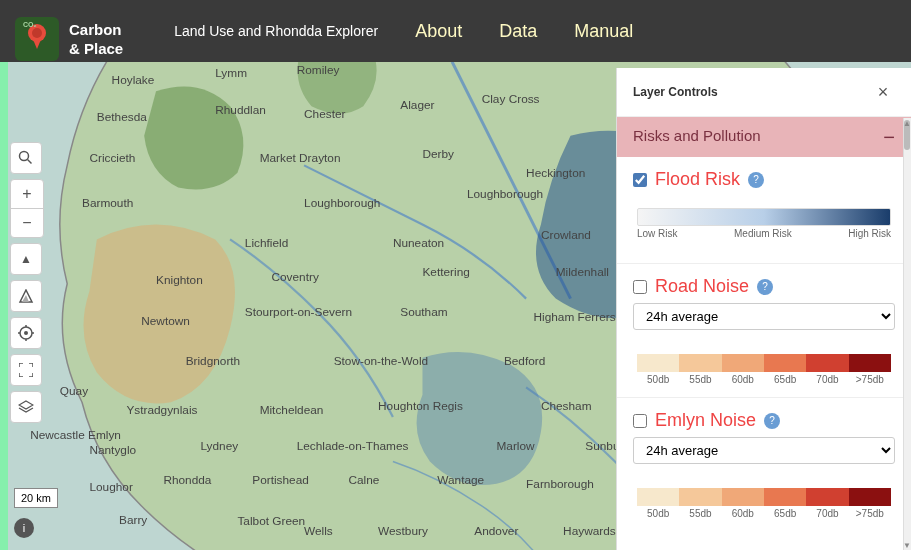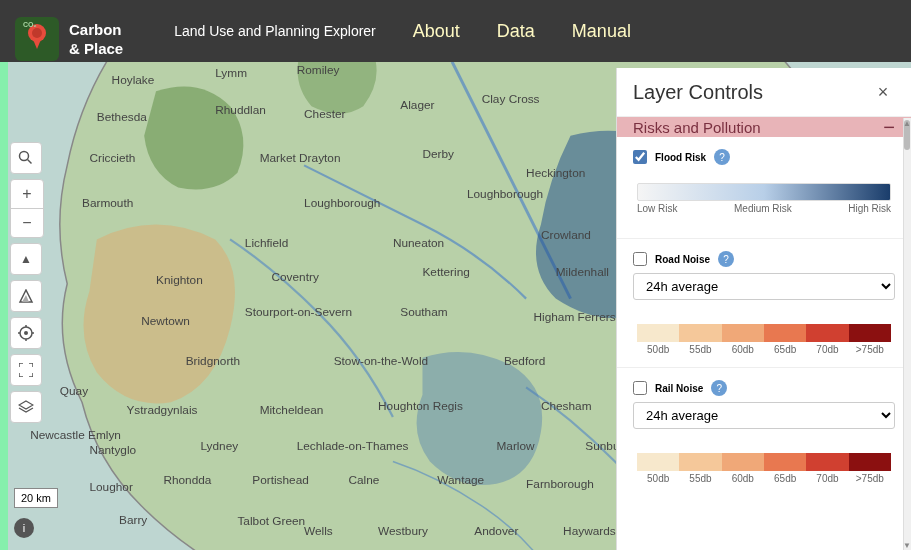--- a/index.html
+++ b/index.html
@@ -61,51 +61,51 @@
     
     .layer-panel {
       position: absolute; top: 68px; right: 0; width: 295px; bottom: 0;
       background: white; z-index: 20; display: flex; flex-direction: column;
       border-left: 1px solid #ddd;
     }
     .panel-header {
       display: flex; align-items: center; justify-content: space-between;
       padding: 12px 16px; background: white; border-bottom: 1px solid #eee;
     }
-    .panel-title { font-size: 20px; font-weight: 400; color: #333; }
+    .panel-title { font-size: 12px; font-weight: 700; color: #333; }
     .close-btn {
       width: 24px; height: 24px; cursor: pointer; font-size: 18px;
       color: #555; display: flex; align-items: center; justify-content: center;
     }
 
     
     .panel-content { flex: 1; overflow-y: auto; }
 
     
     .section-header {
-      background: #e8b4b8; padding: 0 16px;
-      display: flex; align-items: center; justify-content: space-between;
+      background: #e8b4b8; padding: 10px 16px;
+      display: flex; justify-content: space-between;
       margin-bottom: 4px;
     }
     .section-title { font-size: 15px; color: #7a3040; font-weight: 500; }
     .section-minus {
       color: #7a3040; font-size: 20px; cursor: pointer; line-height: 1;
     }
 
     
     .layer-row {
       padding: 8px 16px;
     }
     .layer-check-row {
       display: flex; align-items: center; gap: 8px; margin-bottom: 6px;
     }
     .layer-checkbox {
       width: 14px; height: 14px; cursor: pointer; accent-color: #4a7ab5;
     }
-    .layer-label { font-size: 10px; color: #000000; font-weight: bold; }
+    .layer-label { font-size: 18px; color: #ef4444; }
     .help-icon {
       width: 16px; height: 16px; border-radius: 50%; background: #6a9dd4;
       color: white; font-size: 10px; display: inline-flex; align-items: center;
       justify-content: center; cursor: pointer;
     }
 
     
     .flood-gradient {
       height: 18px;
       background: linear-gradient(to right, #f5f5f5 0%, #b8cfe8 50%, #1a3d6b 100%);
@@ -157,21 +157,21 @@
         <text x="8" y="10" font-size="7" fill="#a8d5a2" font-weight="bold">CO₂</text>
       </svg>
     </div>
     <div class="logo-text">
       <div style="white-space:pre-line;font-size:15px;line-height:1.3;">Carbon
 &amp; Place</div>
     </div>
   </div>
 
   <nav class="nav">
-    <span class="nav-title">Land Use and Planning Explorer</span>
+    <span class="nav-title">Land Use and Rhondda Explorer</span>
     <span class="nav-item">About</span>
     <span class="nav-item">Data</span>
     <span class="nav-item">Manual</span>
   </nav>
 </div>
 
 <div class="map-container">
   
   <svg class="map-svg" viewBox="0 0 610 490" preserveAspectRatio="xMidYMid slice">
 
@@ -409,21 +409,21 @@
           <span class="noise-label">&gt;75db</span>
         </div>
       </div>
     </div>
 
     <div class="section-divider"></div>
 
     <div class="layer-row">
       <div class="layer-check-row">
         <input type="checkbox" class="layer-checkbox" style="">
-        <span class="layer-label">Rail Noise</span>
+        <span class="layer-label">Emlyn Noise</span>
         <span class="help-icon">?</span>
       </div>
       <select class="noise-select">
         <option>24h average</option>
         <option>Day</option>
         <option>Evening</option>
         <option>Night</option>
       </select>
       
       <div style="padding: 0 4px;">

